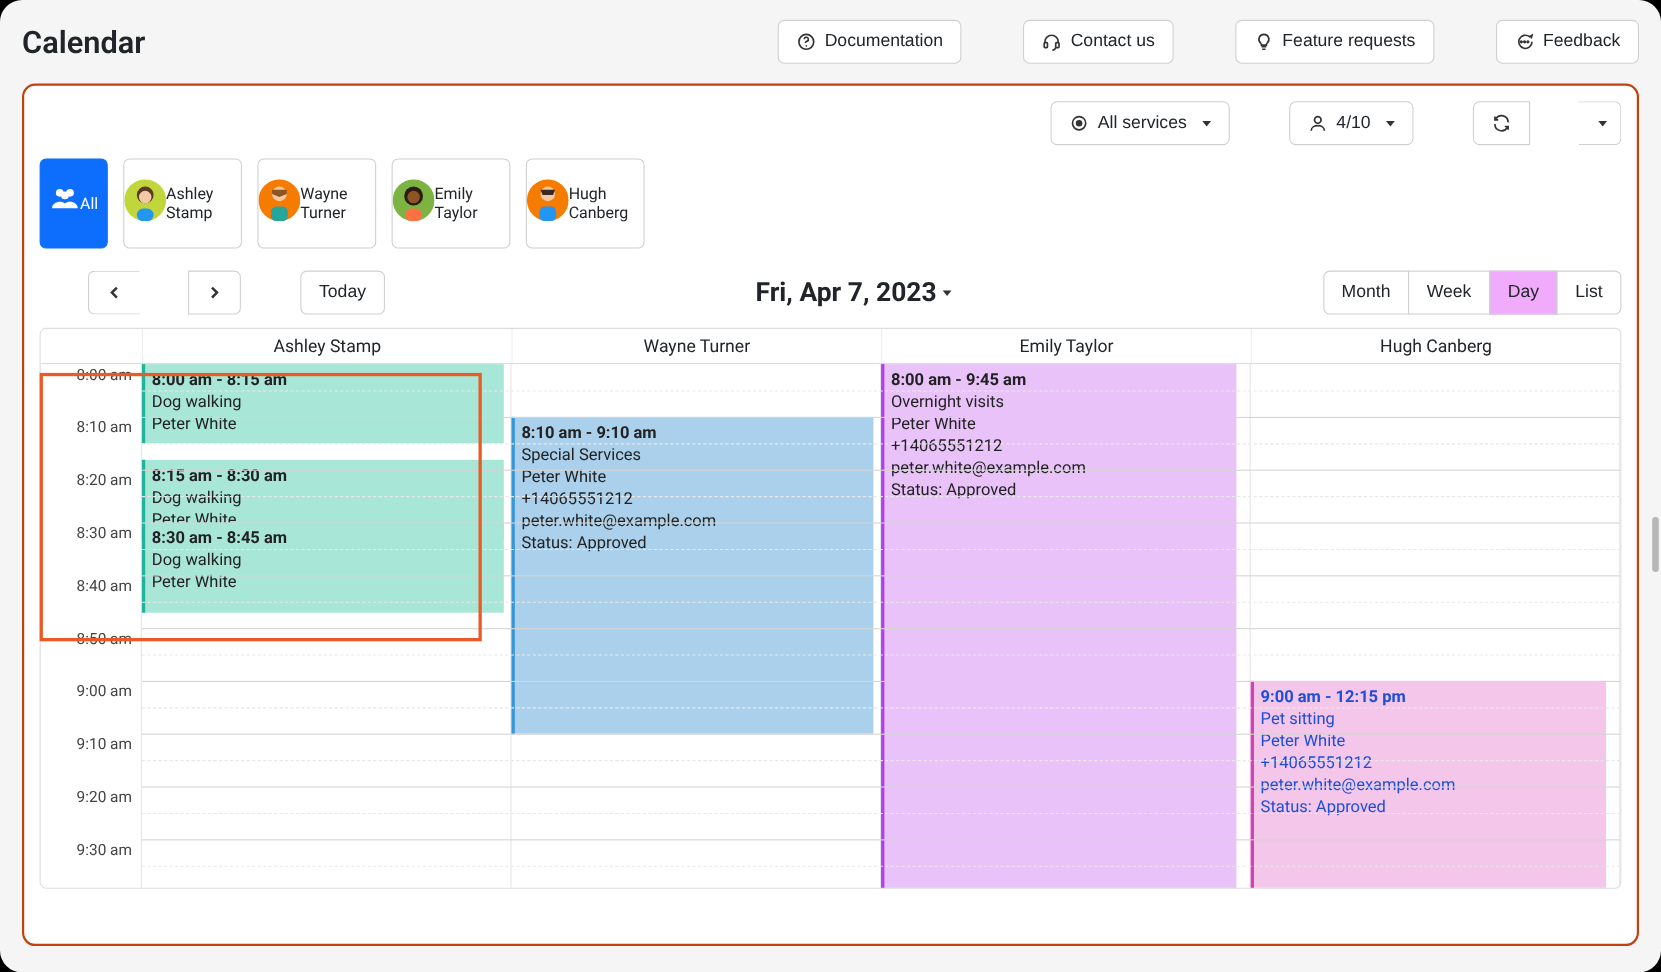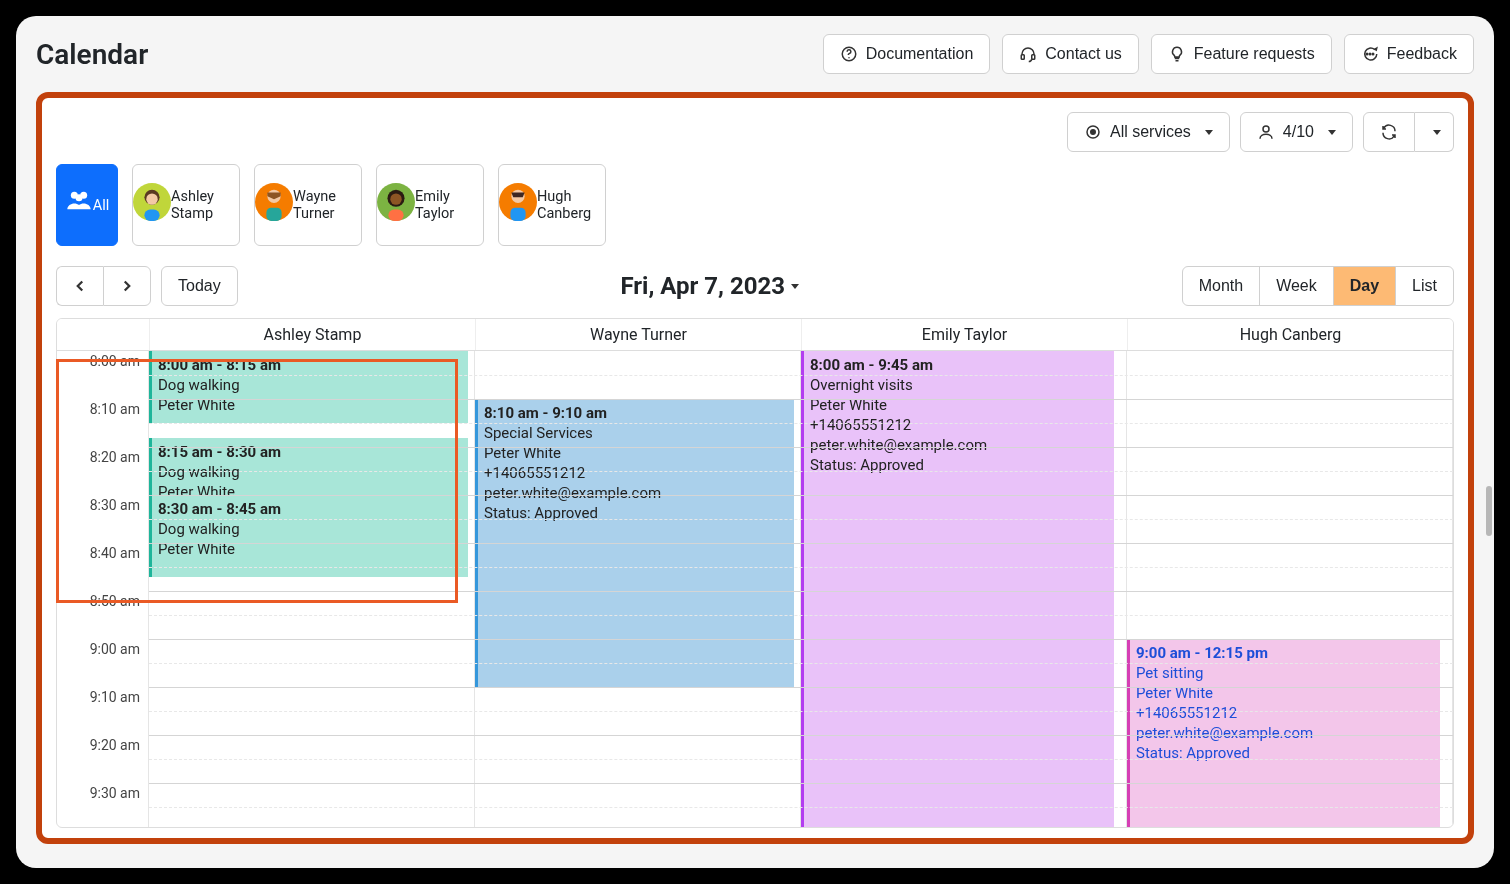--- a/index.html
+++ b/index.html
@@ -8,21 +8,20 @@
     font-family: -apple-system, "Segoe UI", Roboto, Arial, sans-serif;
     background: #000;
     color: #212529;
     font-size: 15px;
   }
   .screen {
     width: 1510px;
     height: 884px;
     margin: 0 auto;
     background: #000;
-    padding: 16px;
     position: relative;
   }
   .outer {
     width: 100%;
     height: 100%;
     border-radius: 20px;
     background: #f5f5f5;
     padding: 0 20px 20px 20px;
     overflow: hidden;
     position: relative;
@@ -42,25 +41,26 @@
     background: #fff;
     border: 1px solid #d0d0d0;
     border-radius: 6px;
     padding: 10px 16px;
     font-size: 16px;
     display: inline-flex;
     align-items: center;
     gap: 8px;
     cursor: pointer;
     color: #212529;
+    margin-left: 44px;
   }
   .btn .icon { width: 18px; height: 18px; display:inline-flex; align-items:center; justify-content:center; }
   .panel {
     background: #fff;
-    border: 6px solid #c2410c;
+    border: 2px solid #c2410c;
     border-radius: 12px;
     padding: 14px 14px 0 14px;
     height: calc(100% - 80px);
     overflow: hidden;
     position: relative;
   }
   .filter-row { display:flex; justify-content:flex-end; gap:10px; }
   .btn.caret::after {
     content: "";
     margin-left: 6px;
@@ -110,21 +110,21 @@
   .cal-title::after {
     content:"";
     border-top:5px solid #333;
     border-left:4px solid transparent;
     border-right:4px solid transparent;
   }
   .view-group { display:flex; }
   .view-group .btn { border-radius:0; margin-left:-1px; }
   .view-group .btn:first-child { border-radius:6px 0 0 6px; margin-left:0;}
   .view-group .btn:last-child { border-radius:0 6px 6px 0; }
-  .view-group .btn.active { background:#fdba74;font-weight:bold; }
+  .view-group .btn.active { background:#f0abfc; }
   .grid-wrap { border:1px solid #ddd; border-radius:6px; overflow:hidden; position:relative; height:510px;}
   .grid-head {
     display:grid;
     grid-template-columns: 92px repeat(4,1fr);
     border-bottom:1px solid #ddd;
     background:#fff;
   }
   .grid-head > div {
     padding: 6px 0;
     text-align:center;

